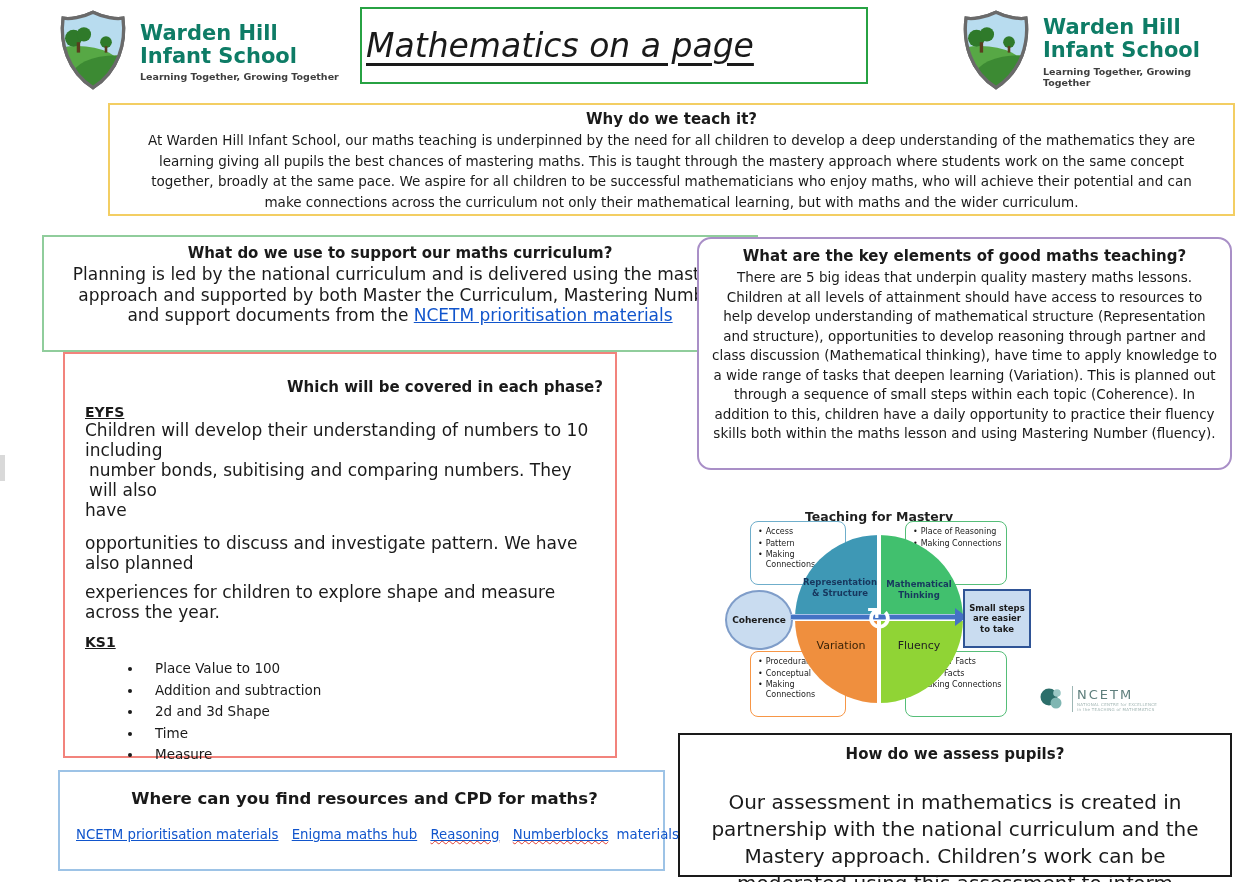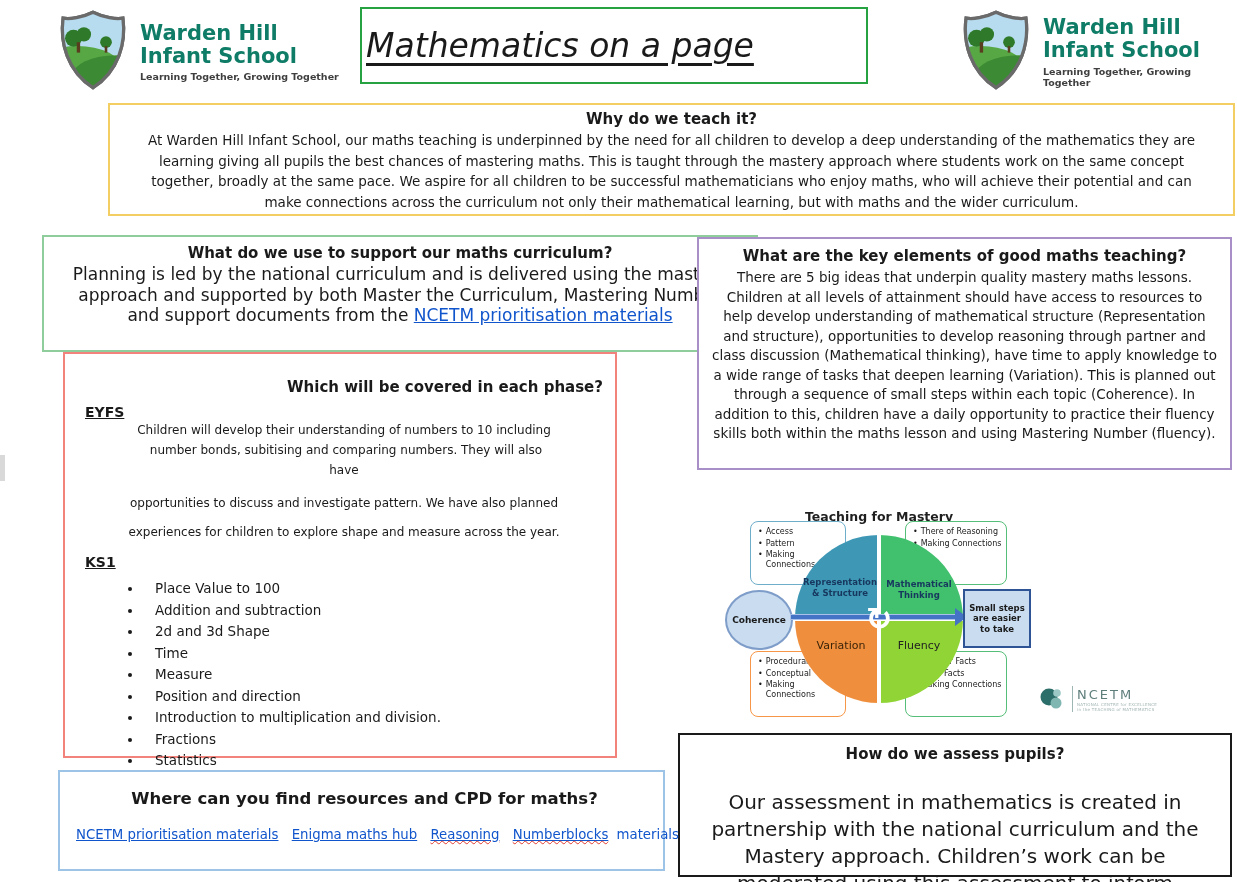--- a/index.html
+++ b/index.html
@@ -26,29 +26,29 @@
   .box-title { font-weight:bold; font-size:15px; }
   #why-box .box-body { font-size:13.5px; line-height:20.5px; margin-top:2px; }
 
   
   #support-box { left:42px; top:235px; width:716px; height:117px; border-color:#90CD9C;
     text-align:center; padding:7px 20px 0 20px; }
   #support-box .box-body { font-size:17px; line-height:20.5px; margin-top:2px; }
 
   
   #key-box { left:697px; top:237px; width:535px; height:233px; border-color:#A98FC7;
-    text-align:center; padding:8px 12px 0 12px; }
+    text-align:center; padding:8px 12px 0 12px;border-radius:14px; }
   #key-box .box-body { font-size:13.5px; line-height:19.5px; margin-top:3px; }
 
   
   #phases-box { left:63px; top:352px; width:554px; height:406px; border-color:#F2837C;
     padding:24px 12px 0 20px; }
   #phases-box .box-title { text-align:right; }
   .phase-heading { font-weight:bold; font-size:14px; text-decoration:underline; margin-top:8px; }
-  .eyfs-line { font-size:12px; line-height:20px;text-align:center; }
+  .eyfs-line { font-size:17px; line-height:20px; }
   .gap-top { margin-top:13px; }
   .gap-top2 { margin-top:9px; }
   #ks1-list { margin:8px 0 0 58px; font-size:13.5px; }
   #ks1-list li { line-height:21.5px; padding-left:12px; }
 
   
   #diagram { position:absolute; left:705px; top:505px; width:460px; height:235px; }
   #diagram-title { position:absolute; left:80px; top:4px; width:188px; text-align:center;
     font-weight:bold; font-size:12.5px; color:#1f1f1f; }
   #pie { position:absolute; left:90px; top:30px; width:168px; height:168px; border-radius:50%;
@@ -209,21 +209,21 @@
           <span>Pattern</span>
         </div>
       <div class="c-item">
           <span class="c-bullet">•</span>
           <span>Making Connections</span>
         </div>
     </div>
     <div class="callout" id="callout-tr">
       <div class="c-item">
           <span class="c-bullet">•</span>
-          <span>There of Reasoning</span>
+          <span>Place of Reasoning</span>
         </div>
       <div class="c-item">
           <span class="c-bullet">•</span>
           <span>Making Connections</span>
         </div>
     </div>
     <div class="callout" id="callout-bl">
       <div class="c-item">
           <span class="c-bullet">•</span>
           <span>Procedural</span>

